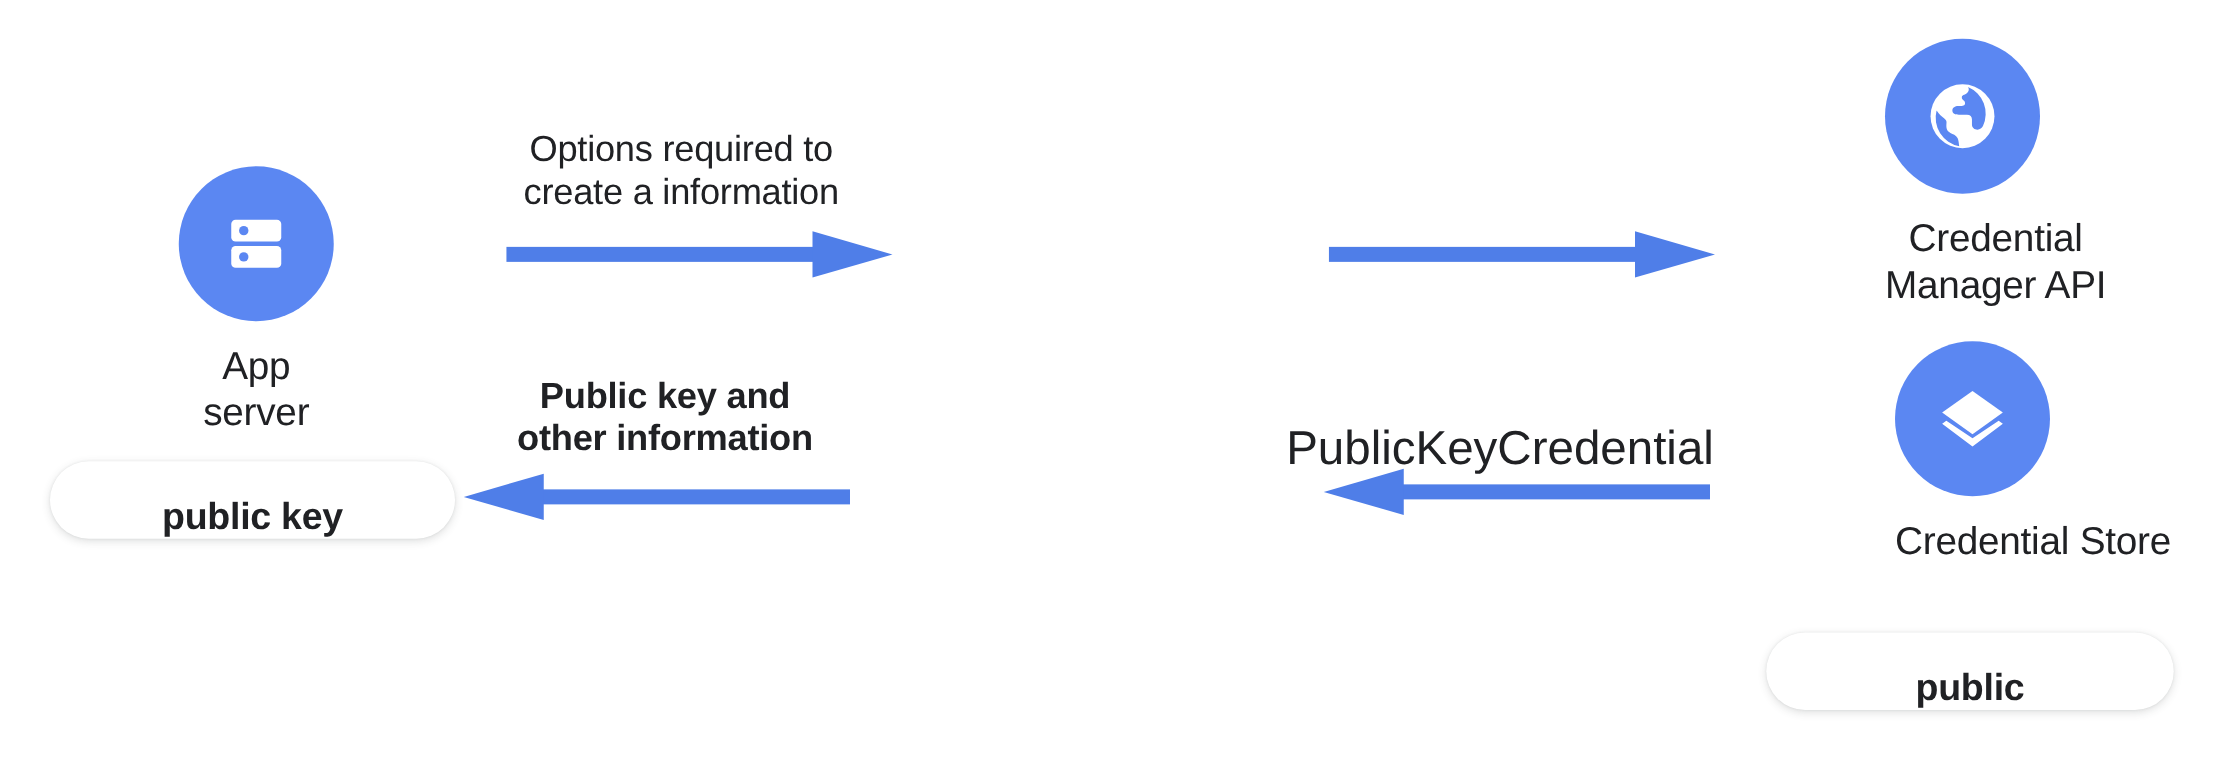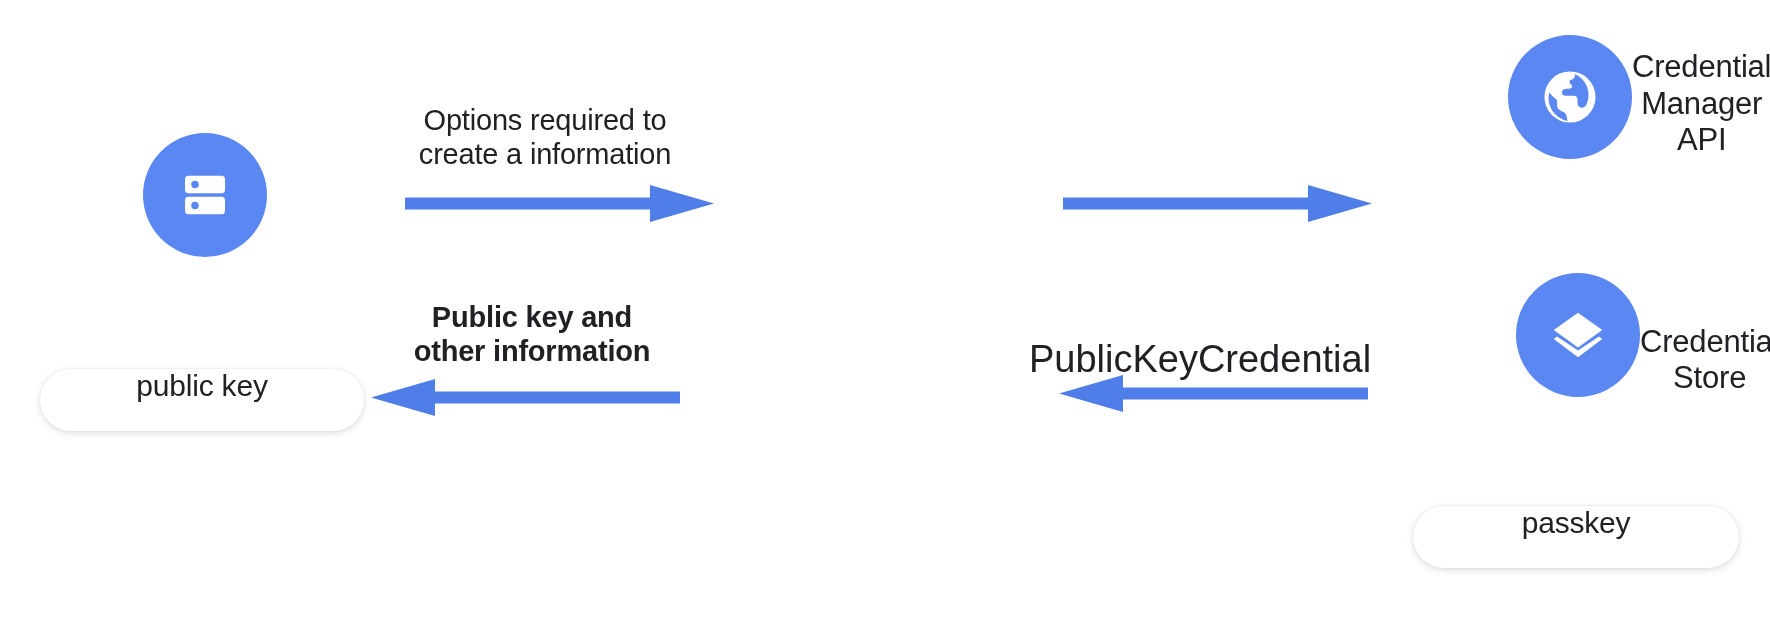--- a/index.html
+++ b/index.html
@@ -17,22 +17,22 @@
     width: 1770px;
     height: 622px;
     background: #ffffff;
     overflow: hidden;
   }
 
   
   .node {
     position: absolute;
     display: flex;
-    flex-direction: row;
-    align-items: flex-end;
+    flex-direction: column;
+    align-items: flex-start;
   }
   .node-circle {
     width: 124px;
     height: 124px;
     border-radius: 50%;
     background: #5b87f2;
     display: flex;
     align-items: center;
     justify-content: center;
     flex: 0 0 auto;
@@ -49,25 +49,26 @@
     font-weight: 400;
   }
 
   
   .pill {
     position: absolute;
     background: #ffffff;
     border-radius: 40px;
     box-shadow: 0 2px 7px rgba(60,64,67,0.17), 0 0 2px rgba(60,64,67,0.10);
     display: flex;
-    align-items: flex-start;
+    align-items: flex-end;
     justify-content: center;
     font-size: 30px;
     color: #202124;
     letter-spacing: -0.2px;
+    font-weight: bold;
   }
 
   
   .arrow {
     position: absolute;
     display: block;
   }
   .arrow-label {
     position: absolute;
     font-size: 29px;
@@ -92,20 +93,21 @@
     <div class="node-circle">
       <span>
         <svg width="60" height="60" viewBox="0 0 24 24" aria-hidden="true">
           <rect x="4" y="4.3" width="16" height="7" rx="1.4" fill="#ffffff"></rect>
           <circle cx="8" cy="7.8" r="1.5" fill="#5b87f2"></circle>
           <rect x="4" y="12.7" width="16" height="7" rx="1.4" fill="#ffffff"></rect>
           <circle cx="8" cy="16.2" r="1.5" fill="#5b87f2"></circle>
         </svg>
       </span>
     </div>
+    <div class="node-label">App server</div>
   </div>
 
   <div class="pill" style="left:40px; top:369px; width:324px; height:62px;">
     <span>public key</span>
   </div>
 
 
   <div class="node" style="left:1508px; top:31px; width:250px;">
     <div class="node-circle">
       <span>
@@ -126,21 +128,21 @@
         <svg width="62" height="62" viewBox="0 0 24 24" aria-hidden="true">
           <path d="M12 3.4L2.6 10.1 12 16.8l9.4-6.7z" fill="#ffffff"></path>
           <path d="M12 18.0 L3.9 12.6 2.6 13.55 12 20.6 l9.4-7.05 -1.3-0.95z" fill="#ffffff"></path>
         </svg>
       </span>
     </div>
     <div class="node-label">Credential Store</div>
   </div>
 
   <div class="pill" style="left:1413px; top:506px; width:326px; height:62px;">
-    <span>passkey</span>
+    <span>public</span>
   </div>
 
   <div class="arrow-label" style="left:345px; top:104px; width:400px;">Options required to
 create a information</div>
   <svg class="arrow" style="left:405px; top:182px;" width="310" height="42" viewBox="0 0 310 42">
     <rect x="0" y="15.5" width="248" height="12" fill="#4f7ee8"></rect>
     <path d="M245 3 L309 21.5 L245 40 Z" fill="#4f7ee8"></path>
   </svg>
 
   <svg class="arrow" style="left:1063px; top:182px;" width="310" height="42" viewBox="0 0 310 42">

